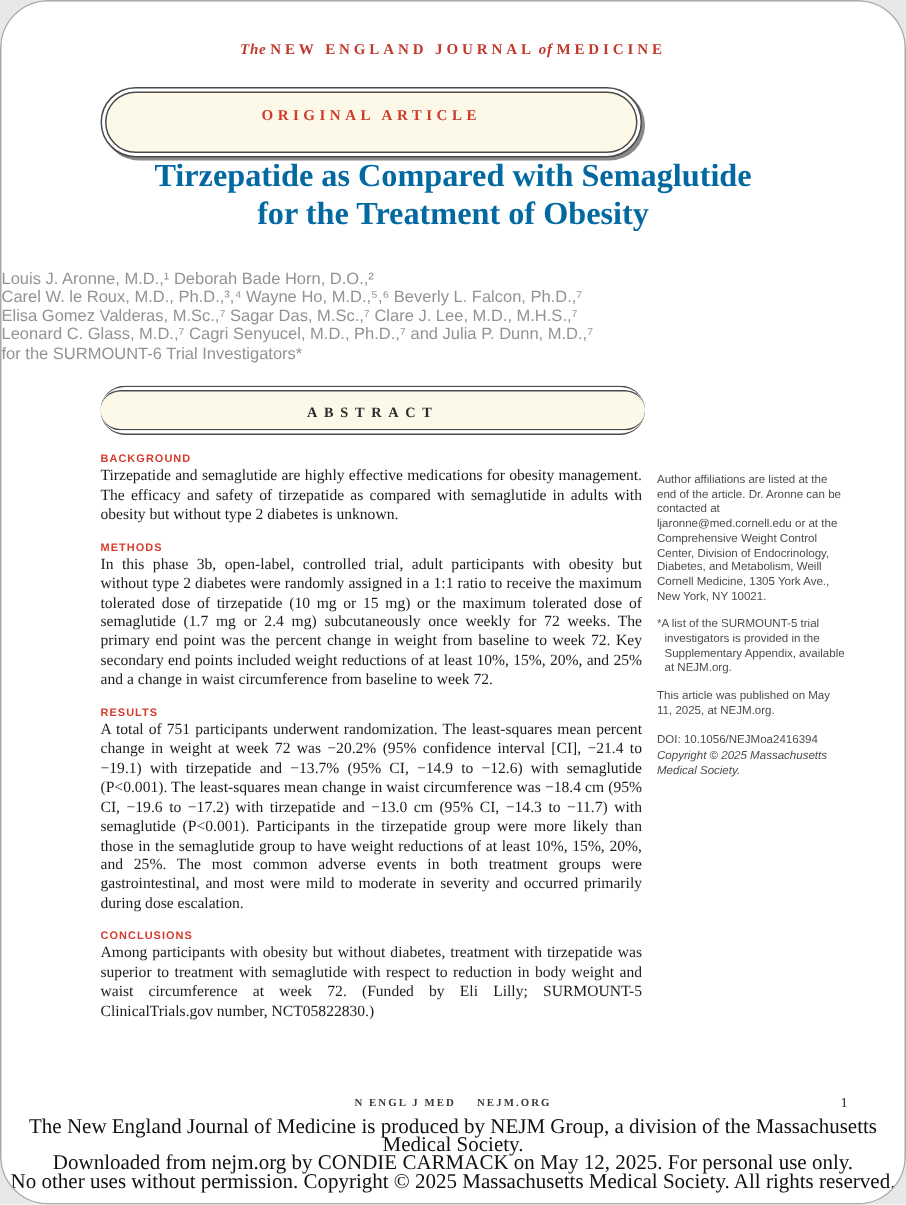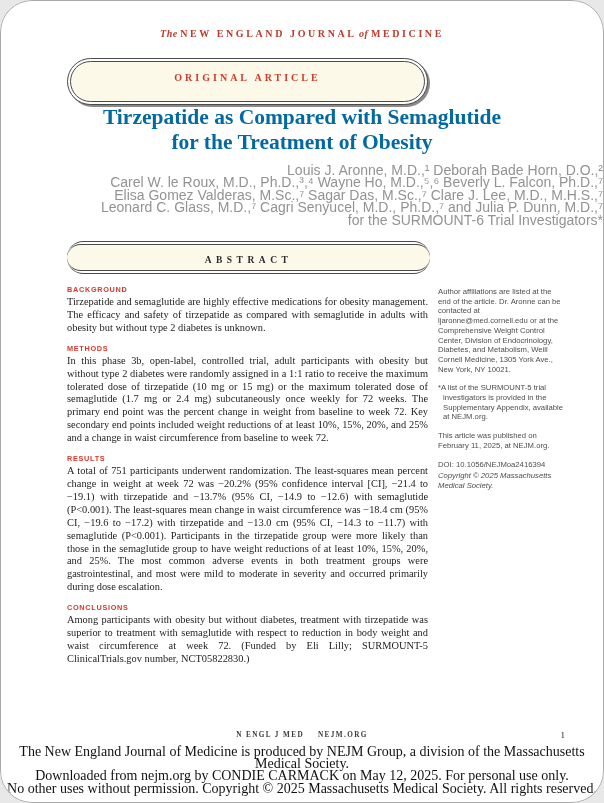--- a/index.html
+++ b/index.html
@@ -49,24 +49,24 @@
   
   .title {
     margin-top:0;
     text-align:center;
     font-size:21.5px;
     line-height:25px;
     color:#0369a1;
     font-weight:bold;
   }
   .authors {
-    margin-top:9px;
-    text-align:right;
+    margin-top:25px;
+    text-align:left;
     font-family:"Liberation Sans", sans-serif;
-    font-size:14px;
+    font-size:11px;
     line-height:12.4px;
     color:#939393;
   }
   
   .abstract-bar-outer {
     margin:15px 0 0 66px;
     width:363px;
     border-top:1px solid #4a4a4a;
     border-bottom:1px solid #4a4a4a;
     padding:2px 0;
@@ -104,21 +104,21 @@
     margin-bottom:2px;
   }
   .section-text {
     font-size:10.4px;
     line-height:12.9px;
     text-align:justify;
     color:#1d1d1d;
   }
   .sidebar {
     position:absolute;
-    top:2px; left:437px;
+    top:14px; left:437px;
     width:127px;
     font-family:"Liberation Sans", sans-serif;
     font-size:7.7px;
     line-height:9.7px;
     color:#4d4d4d;
   }
   .sidebar p { margin-bottom:9px; text-align:left; }
   .sidebar p.hang { padding-left:5px; text-indent:-5px; }
   .sidebar p.doi { margin-bottom:2px; }
   .sidebar p.copyright { font-style:italic; }
@@ -205,21 +205,21 @@
       </div>
       <div class="section">
         <div class="section-label">CONCLUSIONS</div>
         <p class="section-text">Among participants with obesity but without diabetes, treatment with tirzepatide was superior to treatment with semaglutide with respect to reduction in body weight and waist circumference at week 72. (Funded by Eli Lilly; SURMOUNT-5 ClinicalTrials.gov number, NCT05822830.)</p>
       </div>
     </div>
 
     <aside class="sidebar">
       <p>Author affiliations are listed at the end of the article. Dr. Aronne can be contacted at ljaronne@med.cornell.edu or at the Comprehensive Weight Control Center, Division of Endocrinology, Diabetes, and Metabolism, Weill Cornell Medicine, 1305 York Ave., New York, NY 10021.</p>
       <p class="hang">*A list of the SURMOUNT-5 trial investigators is provided in the Supplementary Appendix, available at NEJM.org.</p>
-      <p>This article was published on February 11, 2025, at NEJM.org.</p>
+      <p>This article was published on May 11, 2025, at NEJM.org.</p>
       <p class="doi">DOI: 10.1056/NEJMoa2416394</p>
       <p class="copyright">Copyright © 2025 Massachusetts Medical Society.</p>
     </aside>
 
   </div>
 
   <div class="footer">
     <div class="runfoot">
       <span>N ENGL J MED</span><span class="gap"></span><span>NEJM.ORG</span>
       <span class="page-number">1</span>

